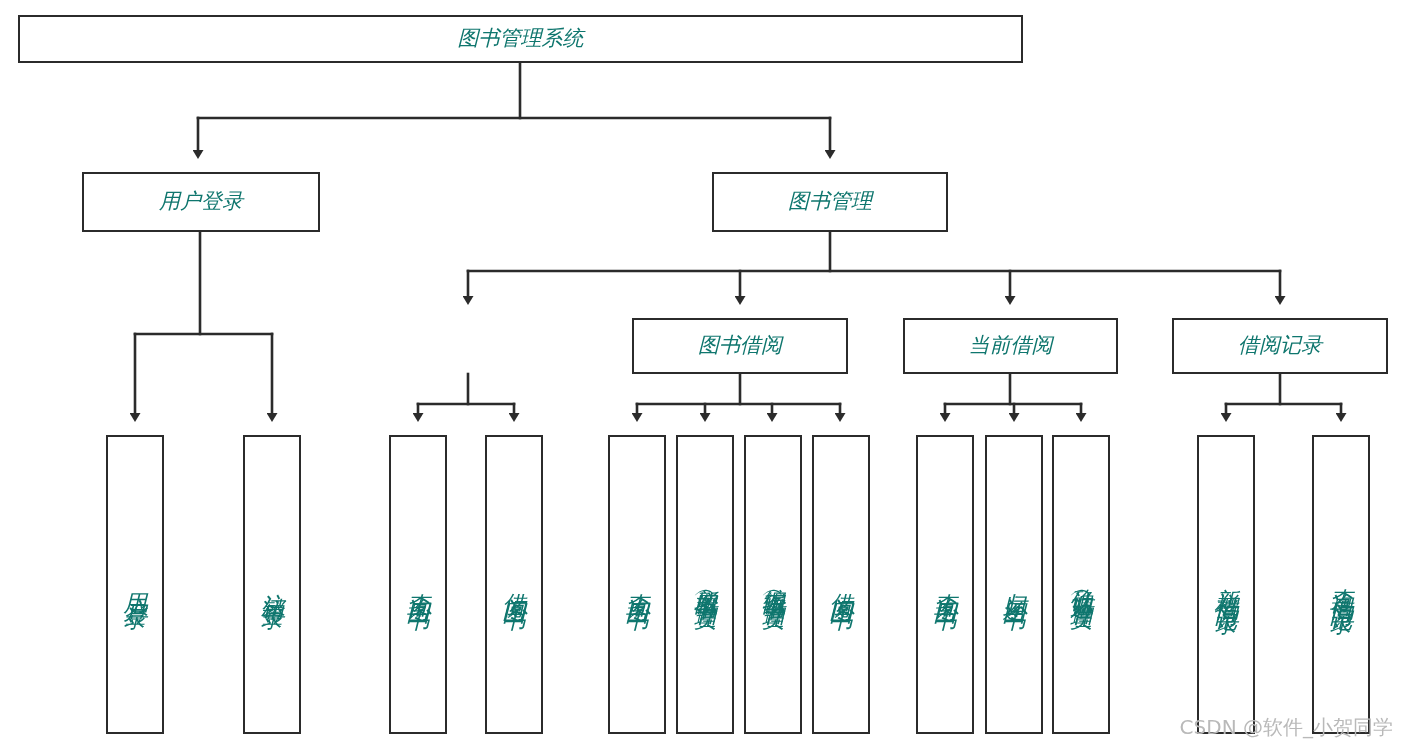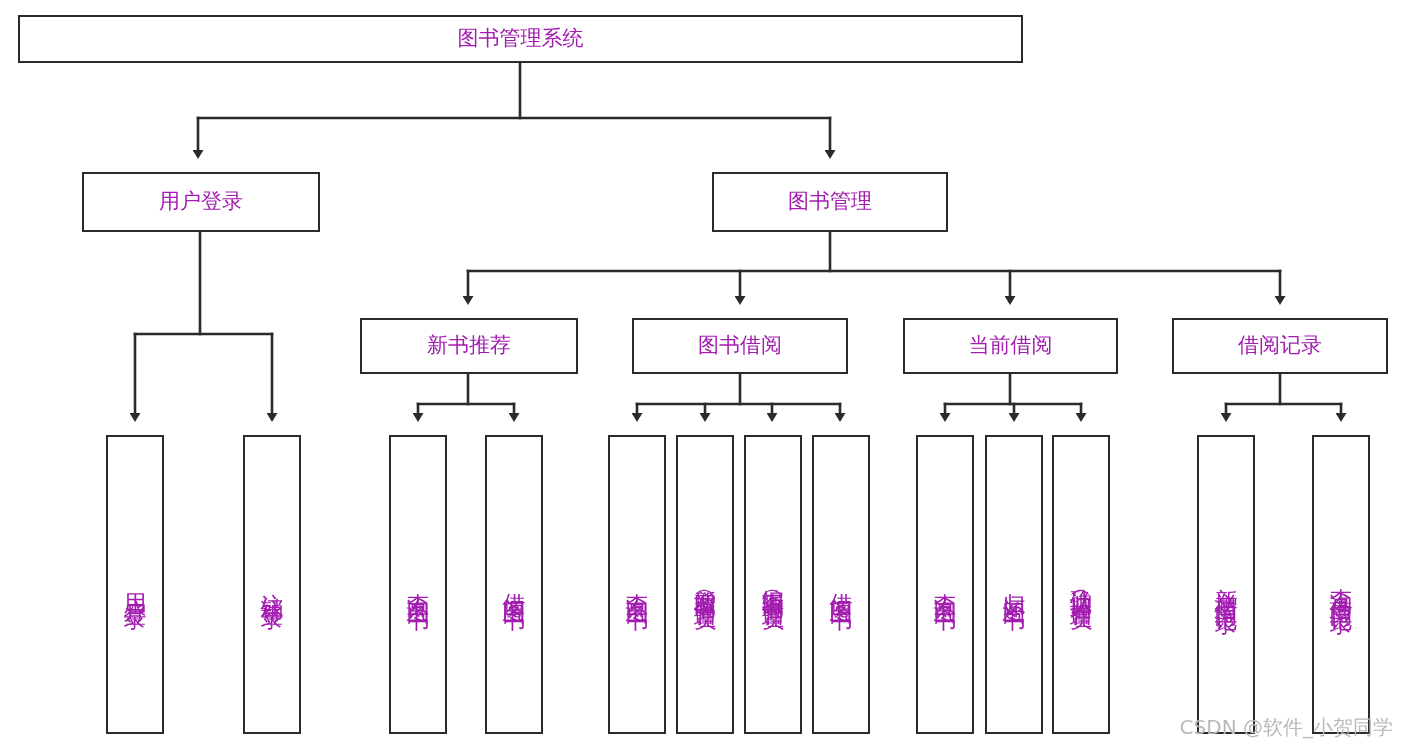--- a/index.html
+++ b/index.html
@@ -27,22 +27,23 @@
     pointer-events: none;
   }
   .node {
     position: absolute;
     box-sizing: border-box;
     background: #ffffff;
     border: 2px solid #2b2b2b;
     display: flex;
     align-items: center;
     justify-content: center;
-    color: #a21caf;
+    color: #0f766e;
     z-index: 2;
+    font-style: italic;
   }
   .node .lbl {
     display: block;
     text-align: center;
     line-height: 1.12;
     white-space: pre;
   }
   .node-root .lbl,
   .node-l2 .lbl,
   .node-l3 .lbl {
@@ -132,23 +133,20 @@
     <span class="lbl">图书管理系统</span>
   </div>
 
   <div class="node node-l2" style="left:82px; top:172px; width:238px; height:60px;">
     <span class="lbl">用户登录</span>
   </div>
   <div class="node node-l2" style="left:712px; top:172px; width:236px; height:60px;">
     <span class="lbl">图书管理</span>
   </div>
 
-  <div class="node node-l3" style="left:360px; top:318px; width:218px; height:56px;">
-    <span class="lbl">新书推荐</span>
-  </div>
   <div class="node node-l3" style="left:632px; top:318px; width:216px; height:56px;">
     <span class="lbl">图书借阅</span>
   </div>
   <div class="node node-l3" style="left:1172px; top:318px; width:216px; height:56px;">
     <span class="lbl">借阅记录</span>
   </div>
   <div class="node node-l3" style="left:903px; top:318px; width:215px; height:56px;">
     <span class="lbl">当前借阅</span>
   </div>
 

